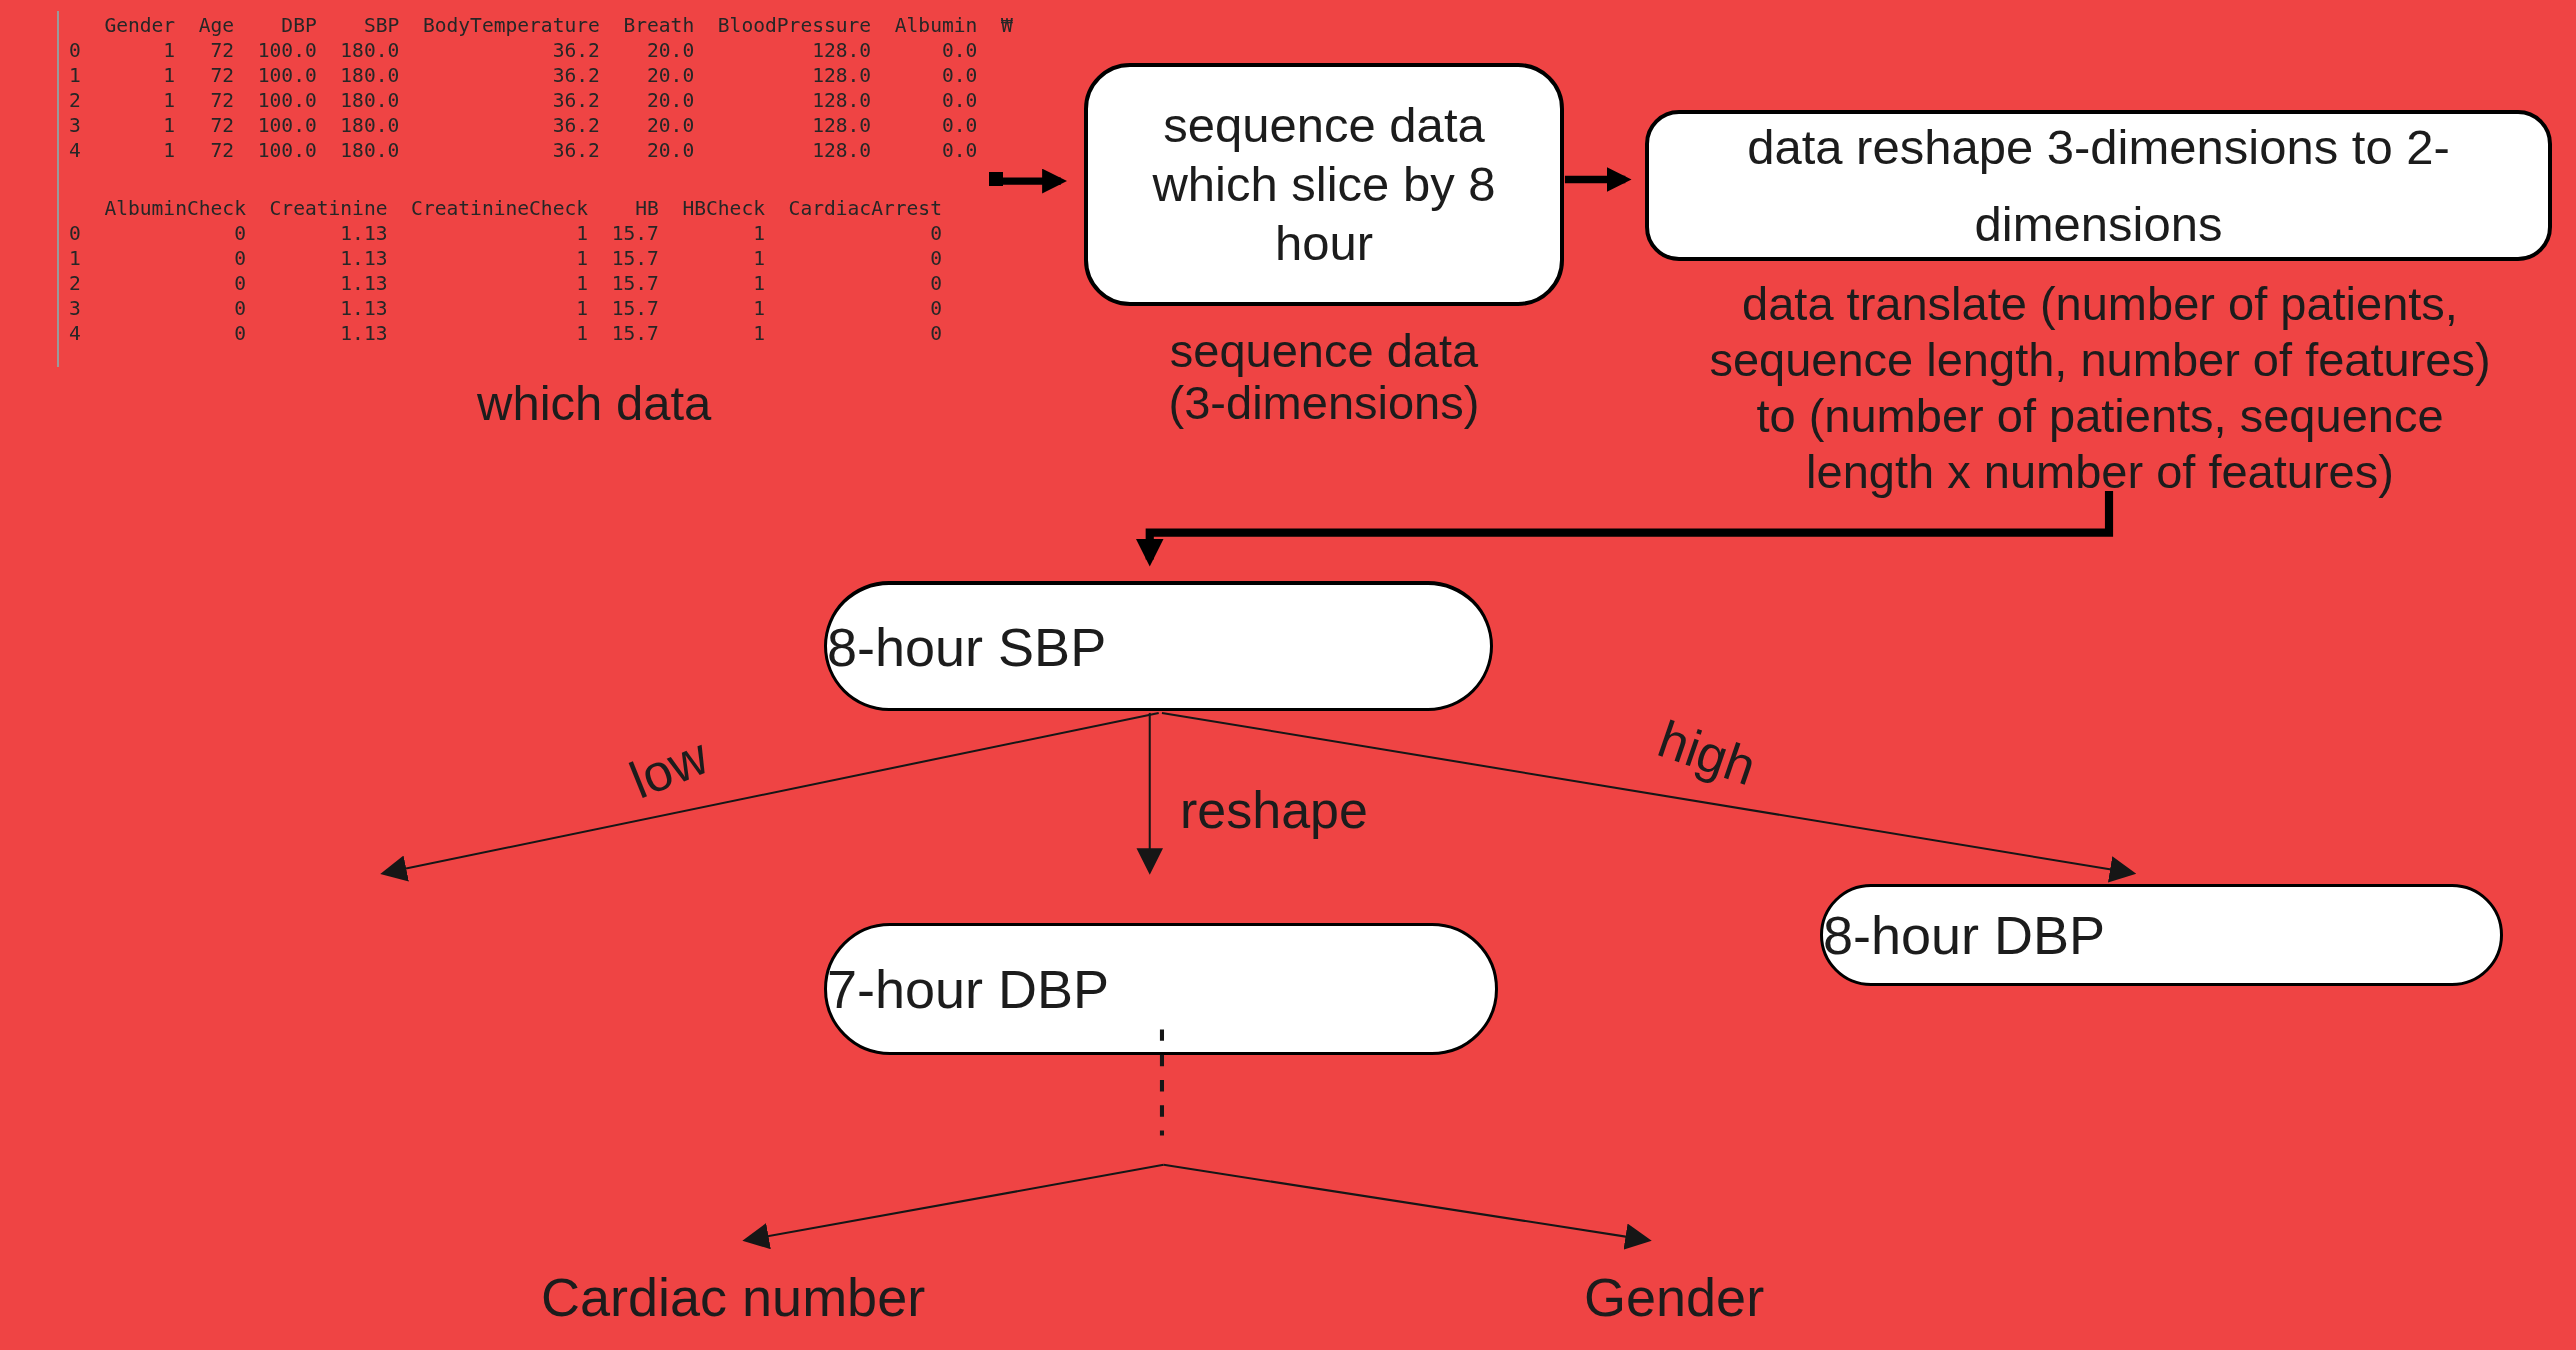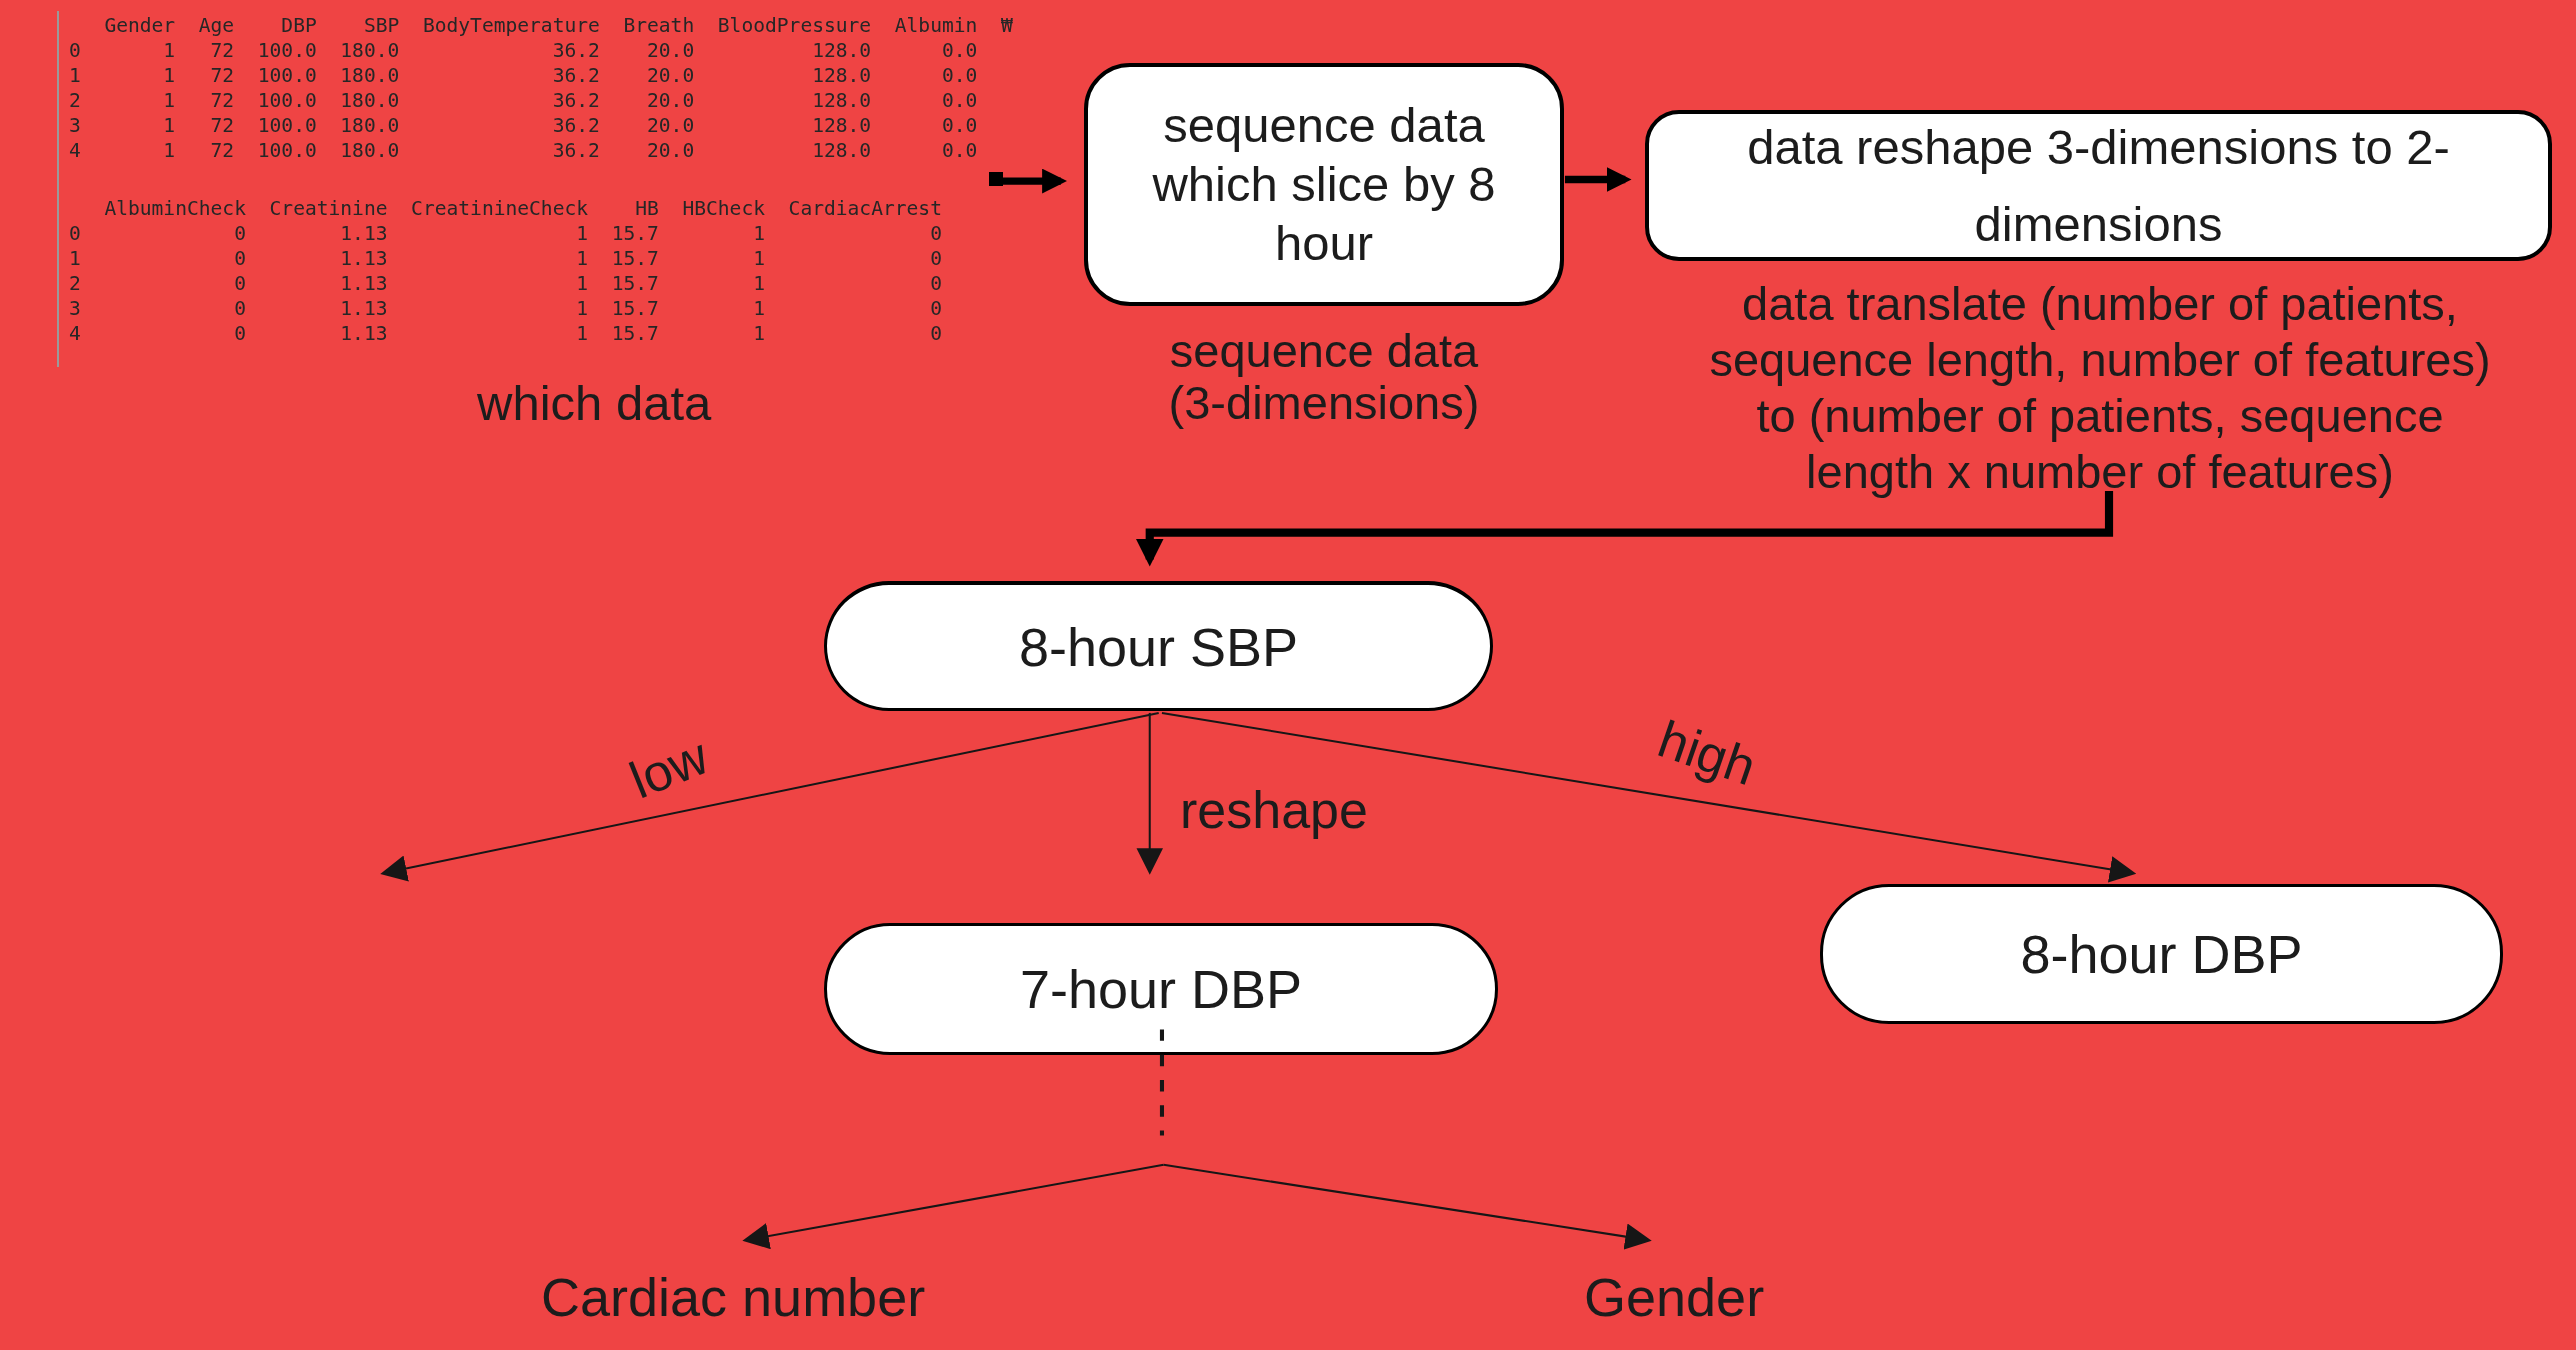--- a/index.html
+++ b/index.html
@@ -26,26 +26,26 @@
   }
   .box-slice   { left:1084px; top:63px;  width:480px;  height:243px; border-radius:46px; font-size:49px; line-height:59px; }
   .box-reshape { left:1645px; top:110px; width:907px; height:151px; border-radius:34px; font-size:49px; line-height:77px; }
 
   .caption { position:absolute; text-align:center; white-space:pre-line; }
   .caption-slice   { left:1079px; top:325px; width:490px;  font-size:47px; line-height:52px; }
   .caption-reshape { left:1642px; top:276px; width:916px; font-size:47px; line-height:56px; }
 
   .pill {
     position:absolute; border:3.3px solid #000; border-radius:69px; background:#fff; box-sizing:border-box;
-    display:flex; align-items:center; justify-content:center; font-size:54px;
+    display:flex; align-items:center; font-size:54px;
   }
   .pill-root { left:824px; top:581px;  width:669px; height:130px; border-top-width:4.9px; }
   .pill-low  { left:24.5px;   top:885px; width:667px; height:131px; }
   .pill-mid  { left:824px; top:923px; width:674px; height:132px; }
-  .pill-high { left:1820px; top:884px; width:683px; height:140px; }
+  .pill-high { left:1820px; top:884px; width:683px; height:102px; }
 
   .branch { position:absolute; font-size:52px; }
   .branch-low    { left:630px;  top:738px; transform:rotate(-22deg); }
   .branch-middle { left:1180px; top:780px; }
   .branch-high   { left:1658px; top:723px; transform:rotate(19deg); }
 
   .outcome { position:absolute; font-size:54px; }
   .outcome-left  { left:541px;  top:1266px; }
   .outcome-right { left:1584px; top:1266px; }
 

